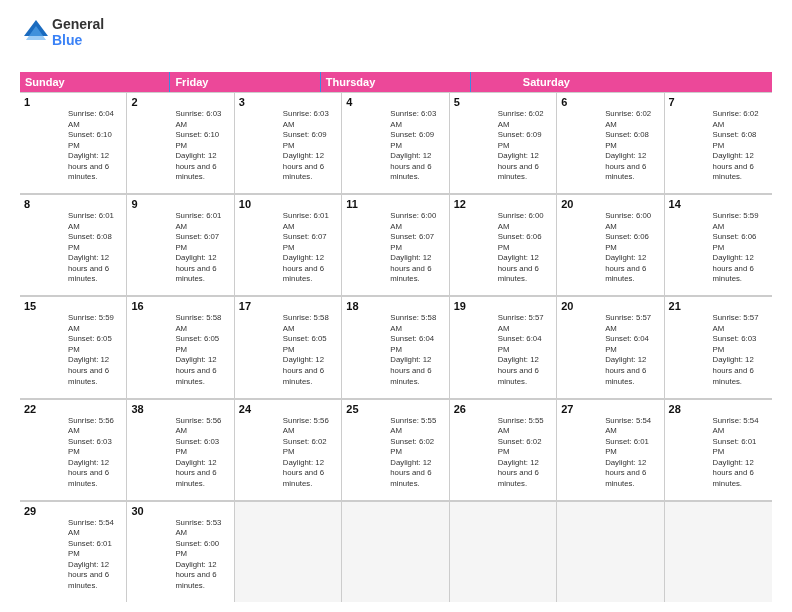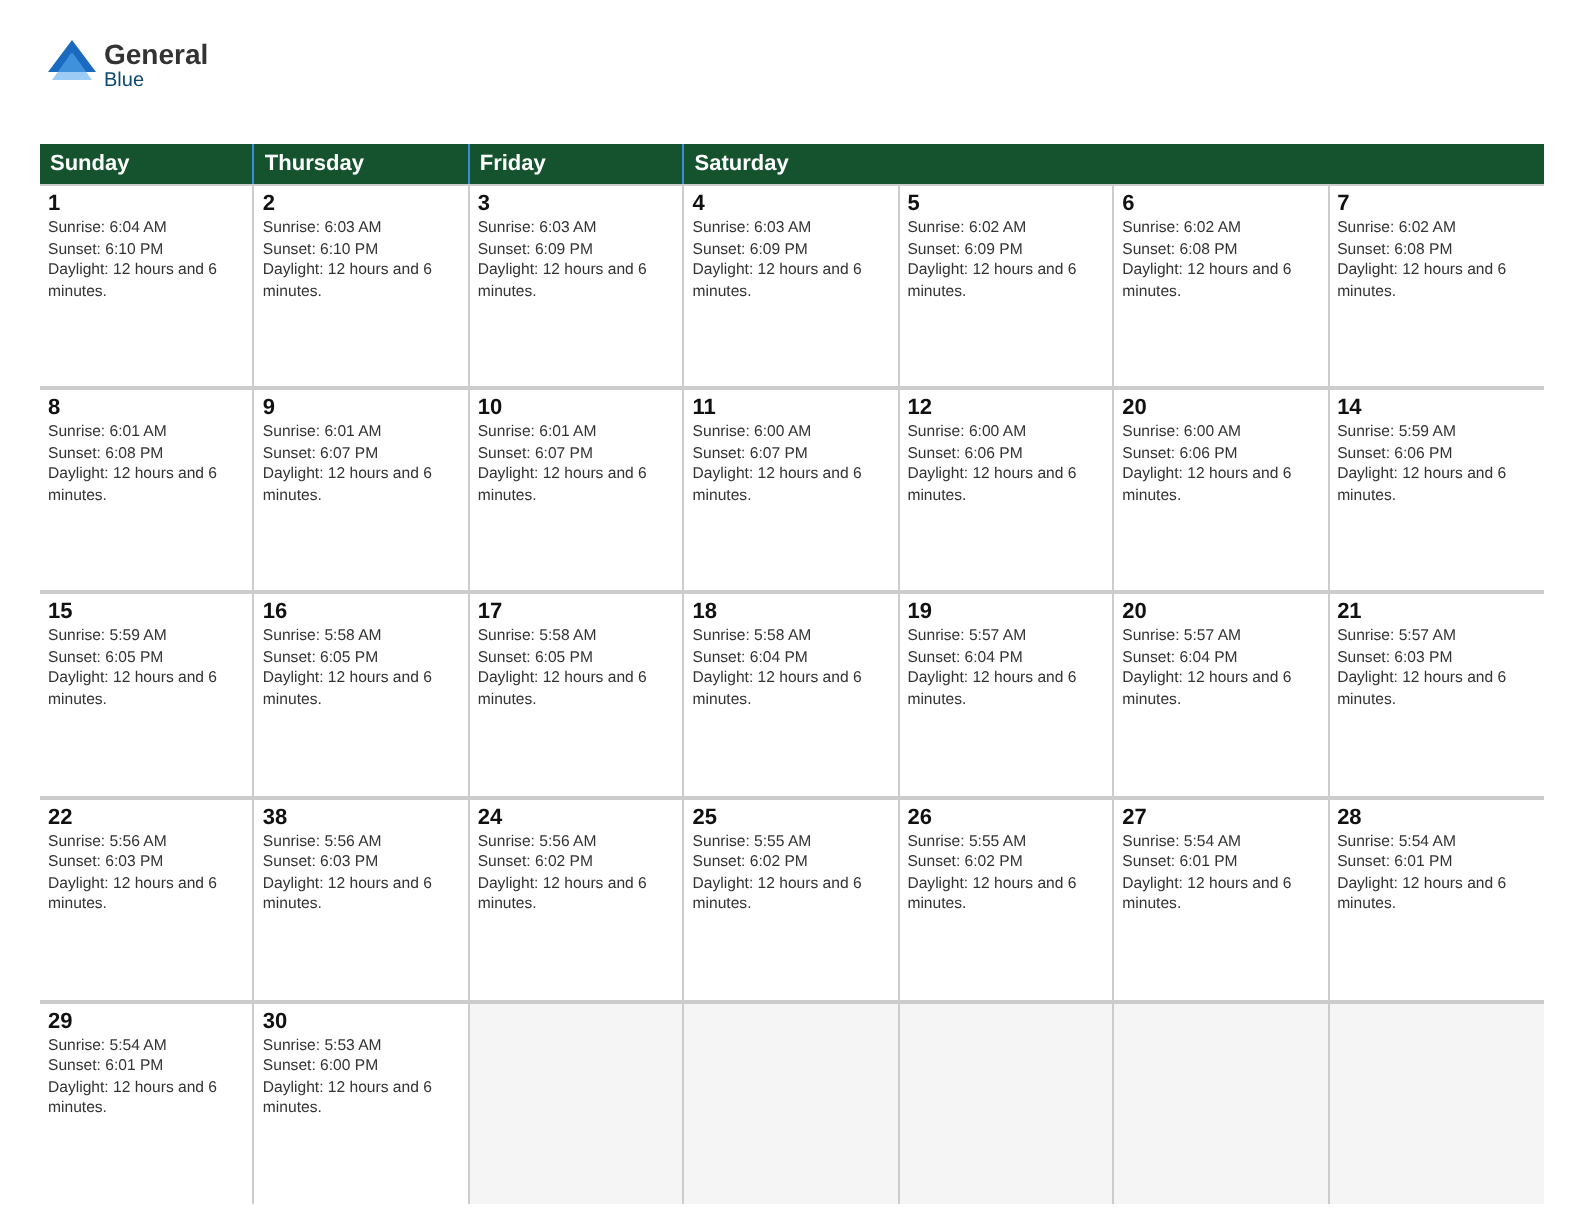--- a/index.html
+++ b/index.html
@@ -39,32 +39,32 @@
       font-size: 14px;
       color: #444;
     }
     .calendar {
       flex: 1;
       display: flex;
       flex-direction: column;
     }
     .cal-header {
       display: grid;
-      grid-template-columns: repeat(7, 1fr);
-      background: #14532d;
+      grid-template-columns: repeat(5, 1fr);
+      background: #ec4899;
     }
     .cal-header-cell {
       color: #fff;
       font-size: 11px;
       font-weight: bold;
       padding: 4px 5px;
       text-align: left;
       border-right: 1px solid #3a8be0;
     }
-    .cal-header-cell:last-child { border-right: none; }
+    .cal-header-cell:last-child { border-right: none; text-align: center; }
     .cal-body {
       flex: 1;
       display: flex;
       flex-direction: column;
     }
     .cal-row {
       display: grid;
       grid-template-columns: repeat(7, 1fr);
       flex: 1;
       border-bottom: 1px solid #ccc;
@@ -87,49 +87,50 @@
       font-size: 11px;
       font-weight: bold;
       color: #111;
       display: block;
       margin-bottom: 1px;
     }
     .cal-cell .info {
       font-size: 7.8px;
       color: #333;
       line-height: 1.35;
+      margin-left: 44px;
     }
     .logo-svg { display: inline-block; }
   </style>
 </head>
 <body>
 
 <div class="page">
   <div class="header">
     <div class="logo">
       <svg class="logo-svg" width="32" height="32" viewBox="0 0 32 32">
         <polygon points="16,4 28,20 4,20" fill="#1a6bbf"></polygon>
         <polygon points="16,10 26,24 6,24" fill="#5aaaf0" opacity="0.6"></polygon>
       </svg>
       <div>
         <div style="font-size:14px;font-weight:bold;color:#333;">General</div>
-        <div style="font-size:10px;font-weight:normal;color:#0c4a6e;">Blue</div>
+        <div style="font-size:14px;font-weight:bold;color:#3b82f6;">Blue</div>
       </div>
     </div>
     <div class="title-block">
       <div class="month-title"></div>
       <div class="subtitle"></div>
     </div>
   </div>
 
   <div class="calendar">
     <div class="cal-header">
       <div class="cal-header-cell">Sunday</div>
+      <div class="cal-header-cell">Friday</div>
       <div class="cal-header-cell">Thursday</div>
-      <div class="cal-header-cell">Friday</div>
       <div class="cal-header-cell">Saturday</div>
     </div>
     <div class="cal-body" id="cal-body">
     <div class="cal-row">
           <div class="cal-cell">
             <span class="day-num">1</span>
             <div class="info" style="white-space: pre-line;">Sunrise: 6:04 AM
 Sunset: 6:10 PM
 Daylight: 12 hours and 6 minutes.</div>
           </div>

